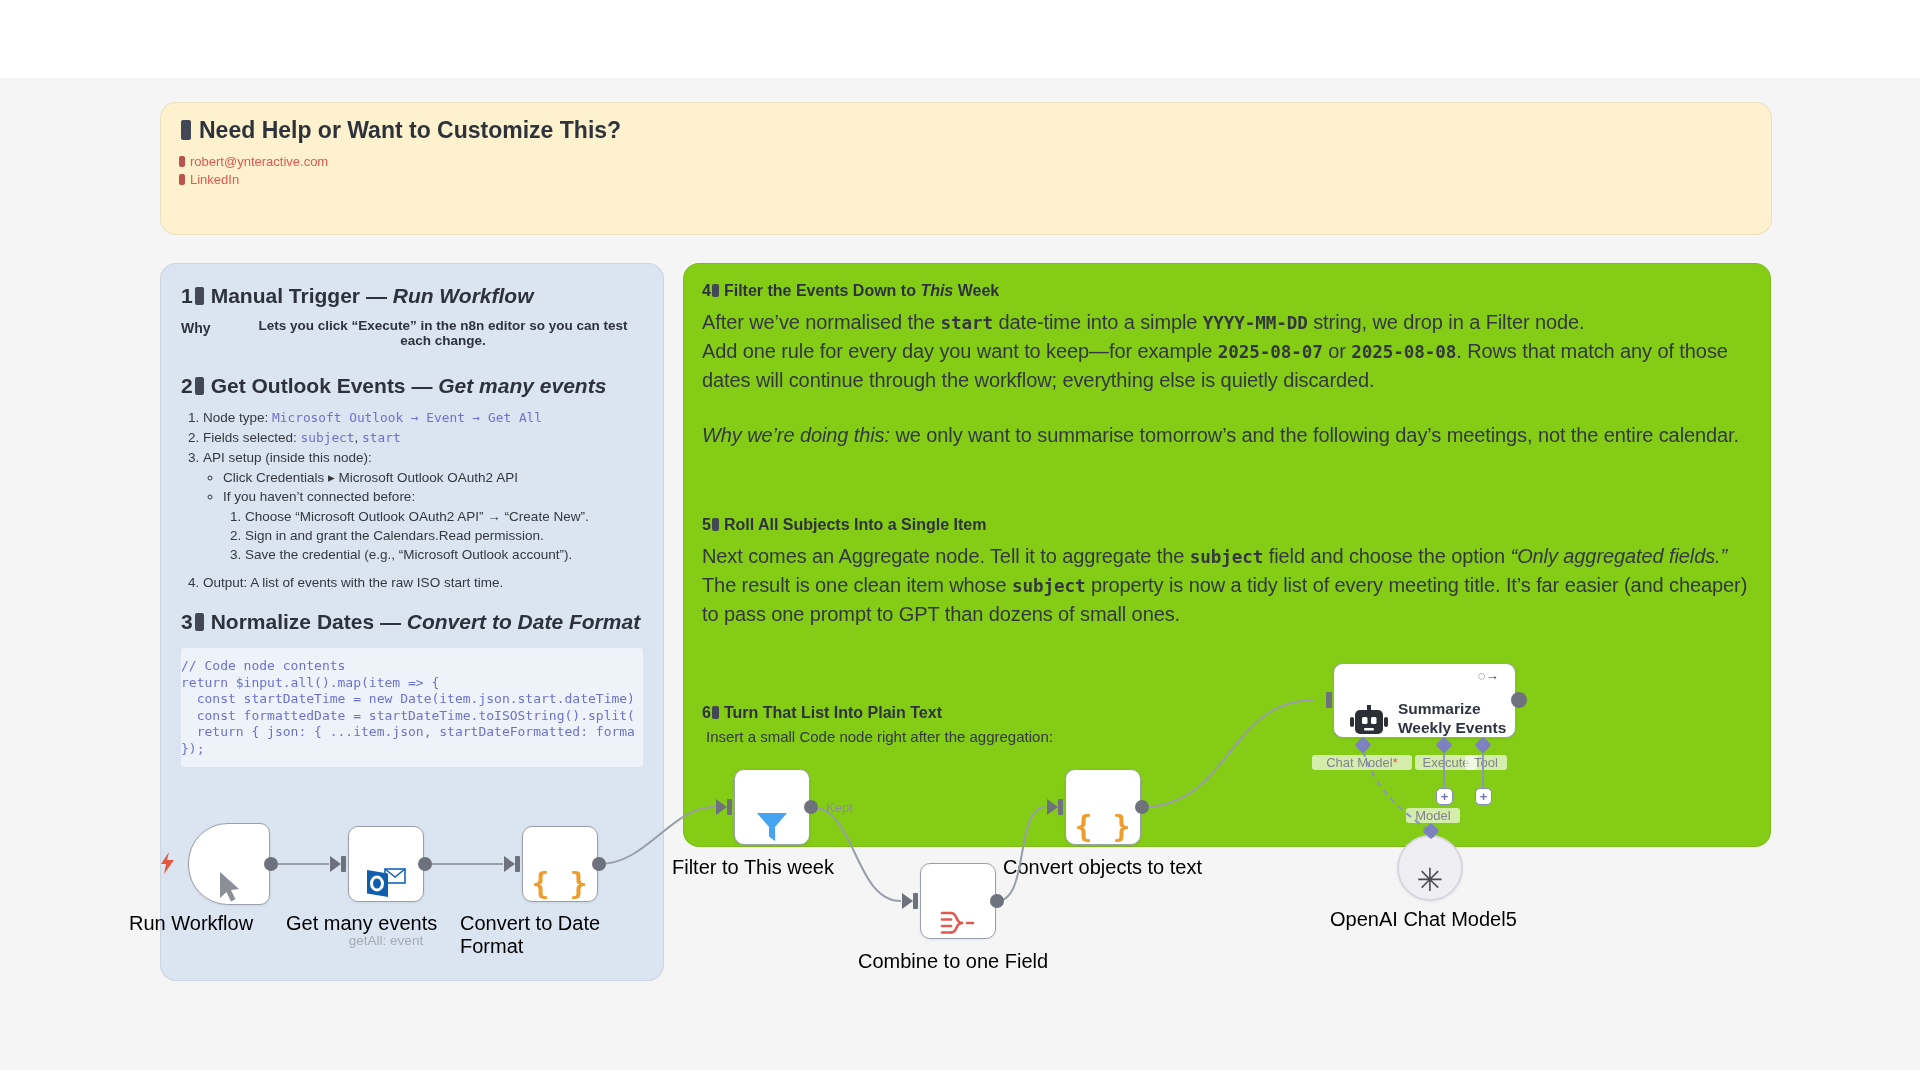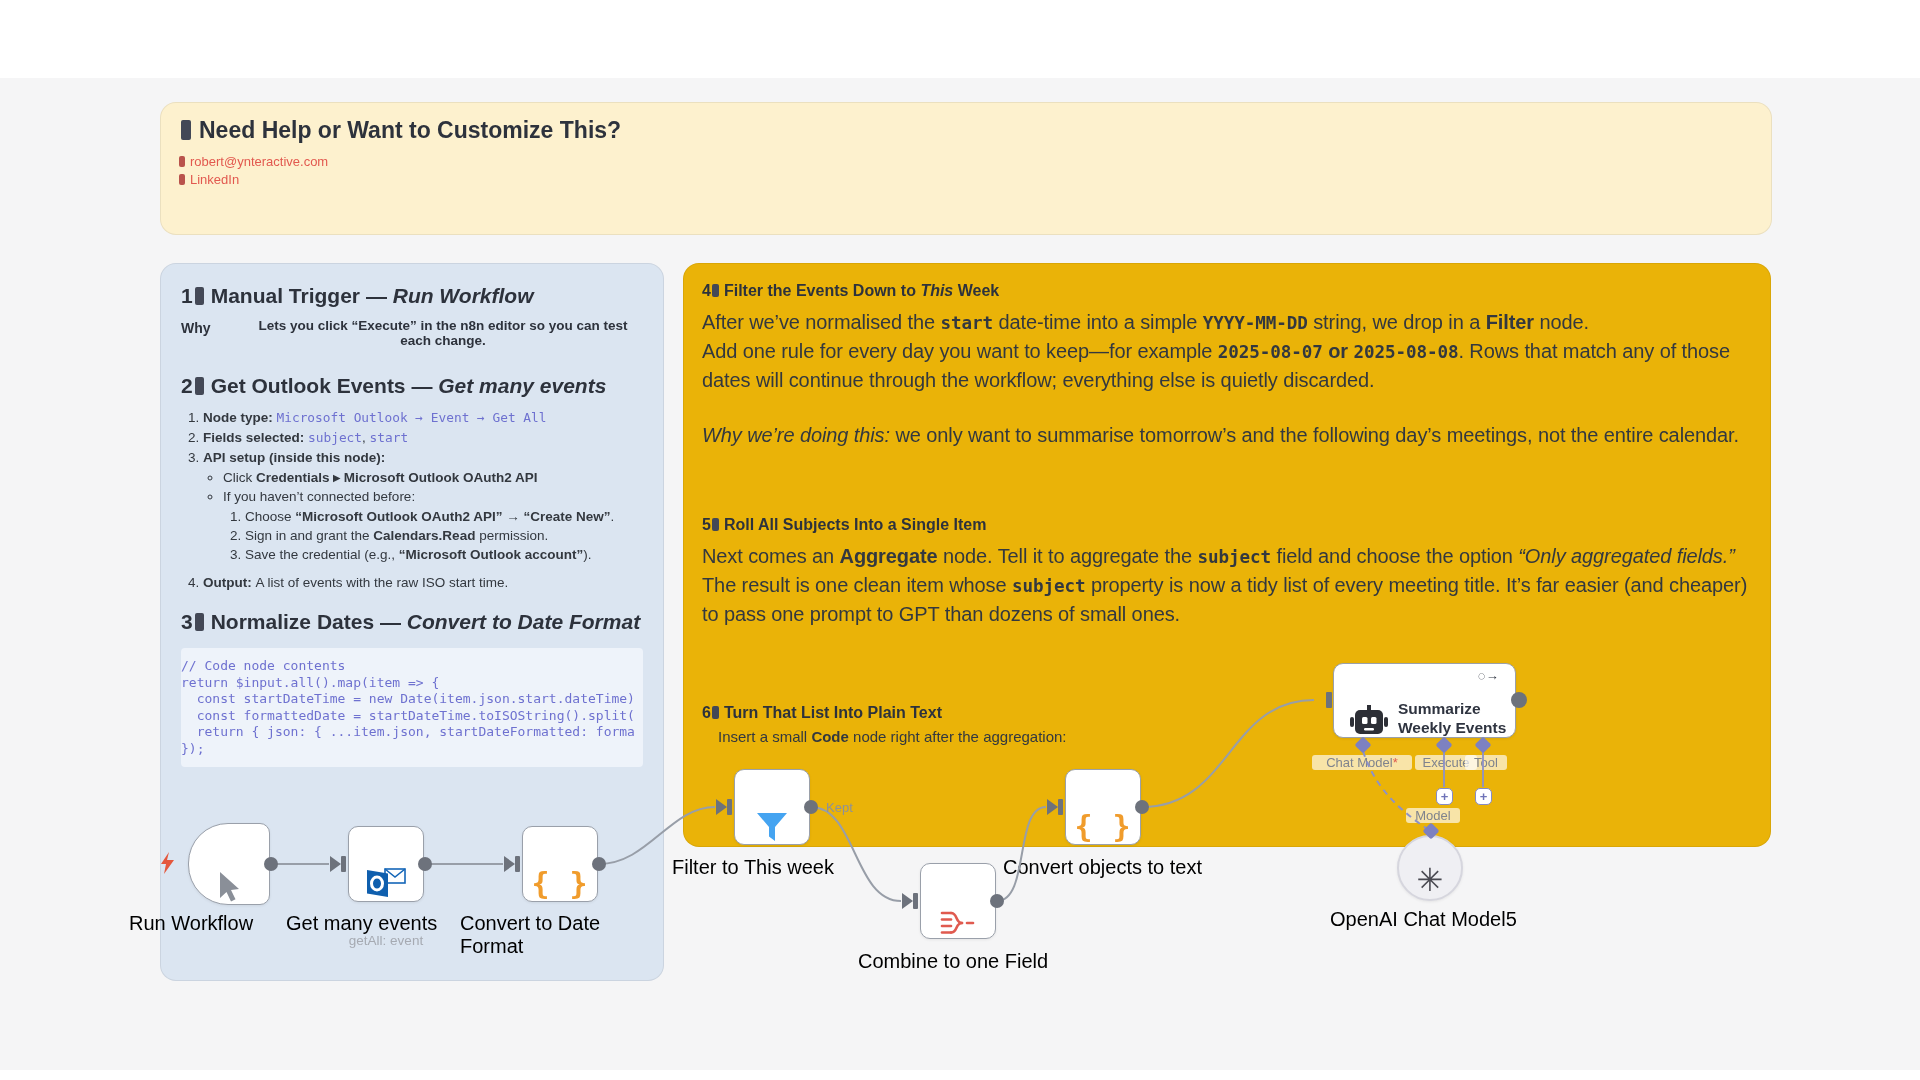--- a/index.html
+++ b/index.html
@@ -4,34 +4,34 @@
 <style>
   html,body{margin:0;padding:0;background:#ffffff;}
   .stage{position:relative;width:1920px;height:1080px;overflow:hidden;
          font-family:"Liberation Sans",sans-serif;background:#ffffff;}
   .canvas-bg{position:absolute;left:0;top:78px;width:1920px;height:992px;background:#f5f5f6;}
 
   
   .note{position:absolute;border-radius:16px;border:1px solid rgba(0,0,0,0.07);box-sizing:border-box;}
   .note-yellow{left:160px;top:102px;width:1612px;height:133px;background:#fdf1ce;padding:14px 18px;}
   .note-blue{left:160px;top:263px;width:504px;height:718px;background:#dbe5f1;padding:14px 20px;}
-  .note-purple{left:683px;top:263px;width:1088px;height:584px;background:#eab308;padding:10px 18px;}
+  .note-purple{left:683px;top:263px;width:1088px;height:584px;background:#84cc16;padding:10px 18px;}
 
   .tofu{display:inline-block;background:#434856;border-radius:2px;vertical-align:-2px;}
   .tofu-title{width:10px;height:20px;margin:0 8px 0 2px;}
   .tofu-h1{width:9px;height:18px;margin:0 7px 0 2px;}
   .tofu-h3{width:7px;height:13px;margin:0 5px 0 1px;vertical-align:-1px;}
   .tofu-link{width:6px;height:11px;background:#b9534c;margin:0 5px 0 0;vertical-align:-1px;}
 
   .y-title{font-size:23px;font-weight:700;color:#2d323c;margin:0 0 10px 0;}
   .y-link{display:block;font-size:13px;color:#e2594f;text-decoration:none;margin:3px 0;}
 
   .h1{font-size:21px;font-weight:700;color:#2d323c;margin:6px 0 10px 0;}
   .h1 .hnum{margin-right:0;}
-  .seg-b{font-weight:700;}
+  .seg-b{font-weight:400;}
   .seg-i{font-style:italic;}
   .note-blue .seg-c{font-family:"DejaVu Sans Mono","Liberation Mono",monospace;color:#6e71d0;font-size:0.95em;}
   .note-purple .seg-c{font-family:"DejaVu Sans Mono","Liberation Mono",monospace;font-weight:700;font-size:0.88em;}
 
   .why-row{display:flex;margin:8px 0 26px 0;color:#2d323c;}
   .why-label{width:62px;font-size:14px;font-weight:700;padding-top:2px;}
   .why-text{flex:1;font-size:13.5px;font-weight:700;text-align:center;line-height:15px;}
 
   .blist{margin:4px 0 0 0;padding-left:22px;font-size:13.5px;color:#33383f;line-height:19px;}
   .blist>li{margin:1px 0;}
@@ -41,21 +41,21 @@
 
   .codeblock{margin:14px 0 0 0;background:#eef3fa;border-radius:4px;padding:10px 0;
              font-family:"DejaVu Sans Mono","Liberation Mono",monospace;font-size:13px;
              line-height:16.5px;color:#6e71d0;white-space:pre;overflow:hidden;}
 
   .h3{font-size:16px;font-weight:700;color:#2d323c;margin:8px 0 4px 0;}
   .p-big{font-size:20px;color:#33383f;line-height:28px;margin:8px 0 0 0;letter-spacing:-0.1px;}
   .p-why{margin-top:27px;}
   .h3-5{margin-top:67px;}
   .h3-6{margin-top:76px;}
-  .p-small{font-size:15px;color:#33383f;margin:6px 0 0 16px;}
+  .p-small{font-size:15px;color:#33383f;margin:6px 0 0 4px;}
 
   
   .wires{position:absolute;left:0;top:0;z-index:3;pointer-events:none;}
   .wf-node{position:absolute;background:#ffffff;border:1.8px solid #9aa0aa;border-radius:10px;
            box-sizing:border-box;display:flex;align-items:flex-end;justify-content:center;
            box-shadow:0 1px 3px rgba(0,0,0,0.07);z-index:2;}
   .wf-trigger{border-radius:40px 10px 10px 40px;}
   .wf-circle{border-radius:50%;background:#efeff3;border:2px solid #d6d6de;}
   .node-label{position:absolute;width:200px;font-size:20px;color:#000000;z-index:2;}
   .node-sub{position:absolute;width:200px;text-align:center;font-size:13.5px;color:#a6aab2;z-index:2;}

